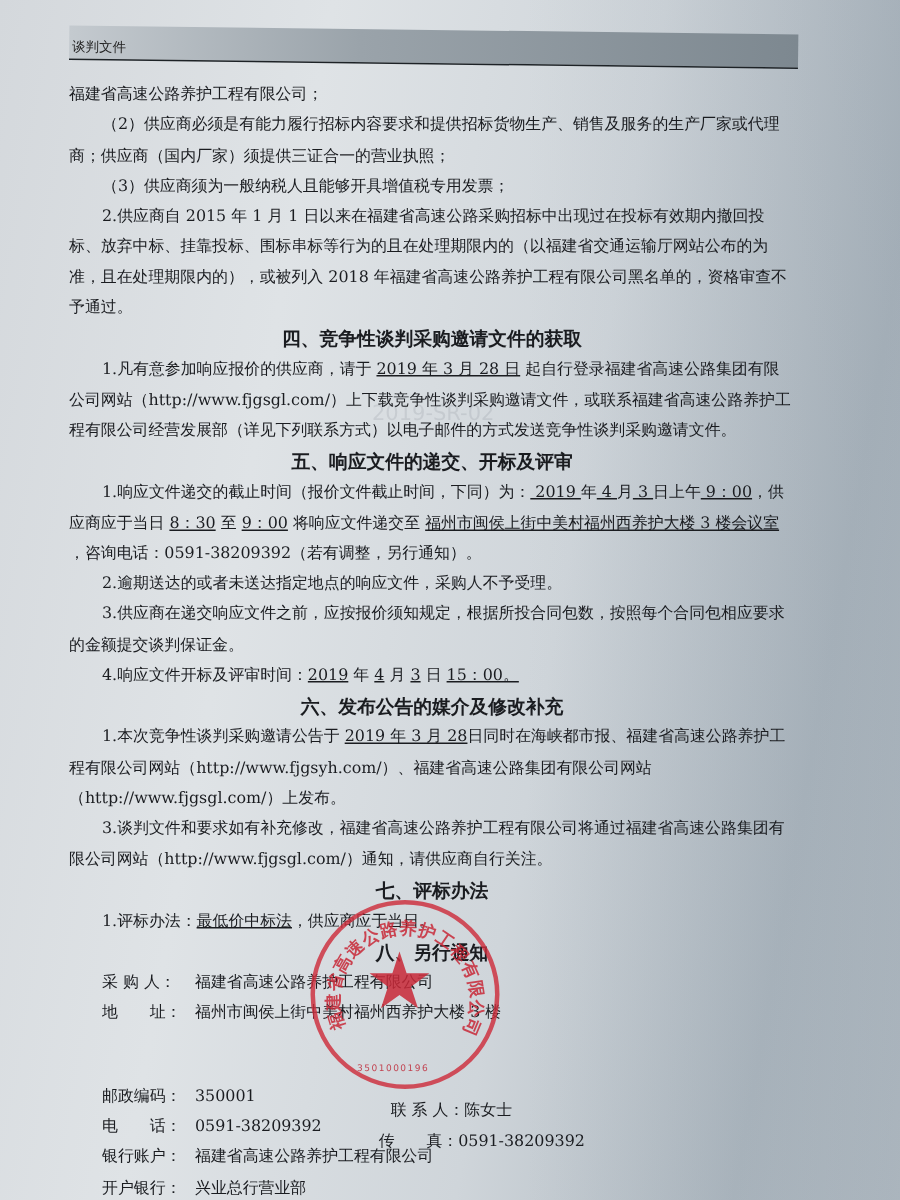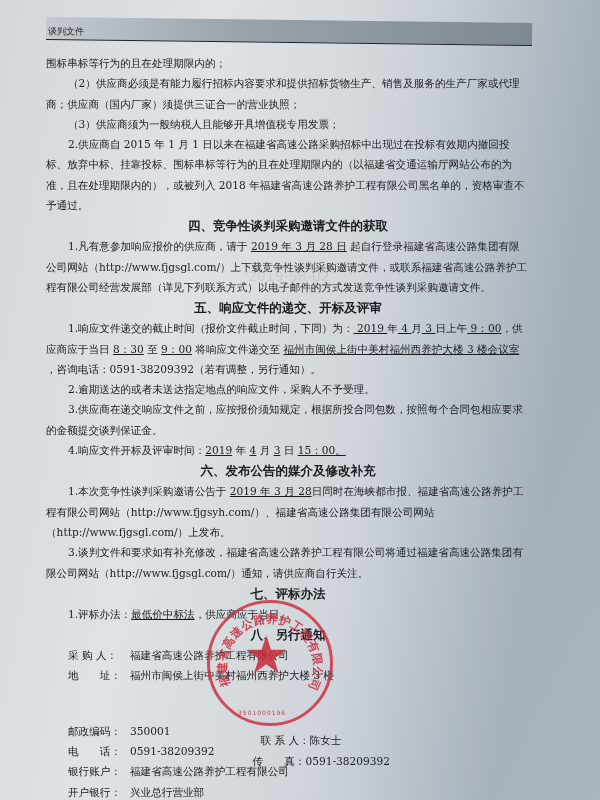--- a/index.html
+++ b/index.html
@@ -70,21 +70,21 @@
 <div class="page">
   <div class="shade"></div>
 
   <div class="header-bar">
     <span class="header-title">谈判文件</span>
   </div>
 
   <div class="watermark">2019-SR-02</div>
 
   <div class="content">
-    <p class="p">围标串标等行为的且在处理期限内的；</p>
+    <p class="p">福建省高速公路养护工程有限公司；</p>
     <p class="p ind">（2）供应商必须是有能力履行招标内容要求和提供招标货物生产、销售及服务的生产厂家或代理商；供应商（国内厂家）须提供三证合一的营业执照；</p>
     <p class="p ind">（3）供应商须为一般纳税人且能够开具增值税专用发票；</p>
     <p class="p ind">2.供应商自 2015 年 1 月 1 日以来在福建省高速公路采购招标中出现过在投标有效期内撤回投标、放弃中标、挂靠投标、围标串标等行为的且在处理期限内的（以福建省交通运输厅网站公布的为准，且在处理期限内的），或被列入 2018 年福建省高速公路养护工程有限公司黑名单的，资格审查不予通过。</p>
 
     <h3 class="h">四、竞争性谈判采购邀请文件的获取</h3>
     <p class="p ind"><span>1.凡有意参加响应报价的供应商，请于 </span><span class="u">2019 年 3 月 28 日</span><span> 起自行登录福建省高速公路集团有限公司网站（http://www.fjgsgl.com/）上下载竞争性谈判采购邀请文件，或联系福建省高速公路养护工程有限公司经营发展部（详见下列联系方式）以电子邮件的方式发送竞争性谈判采购邀请文件。</span></p>
 
     <h3 class="h">五、响应文件的递交、开标及评审</h3>
     <p class="p ind"><span>1.响应文件递交的截止时间（报价文件截止时间，下同）为：</span><span class="u"> 2019 </span><span>年</span><span class="u"> 4 </span><span>月</span><span class="u"> 3 </span><span>日上午</span><span class="u"> 9：00</span><span>，供应商应于当日 </span><span class="u">8：30</span><span> 至 </span><span class="u">9：00</span><span> 将响应文件递交至 </span><span class="u">福州市闽侯上街中美村福州西养护大楼 3 楼会议室</span><span> ，咨询电话：0591-38209392（若有调整，另行通知）。</span></p>
     <p class="p ind">2.逾期送达的或者未送达指定地点的响应文件，采购人不予受理。</p>

